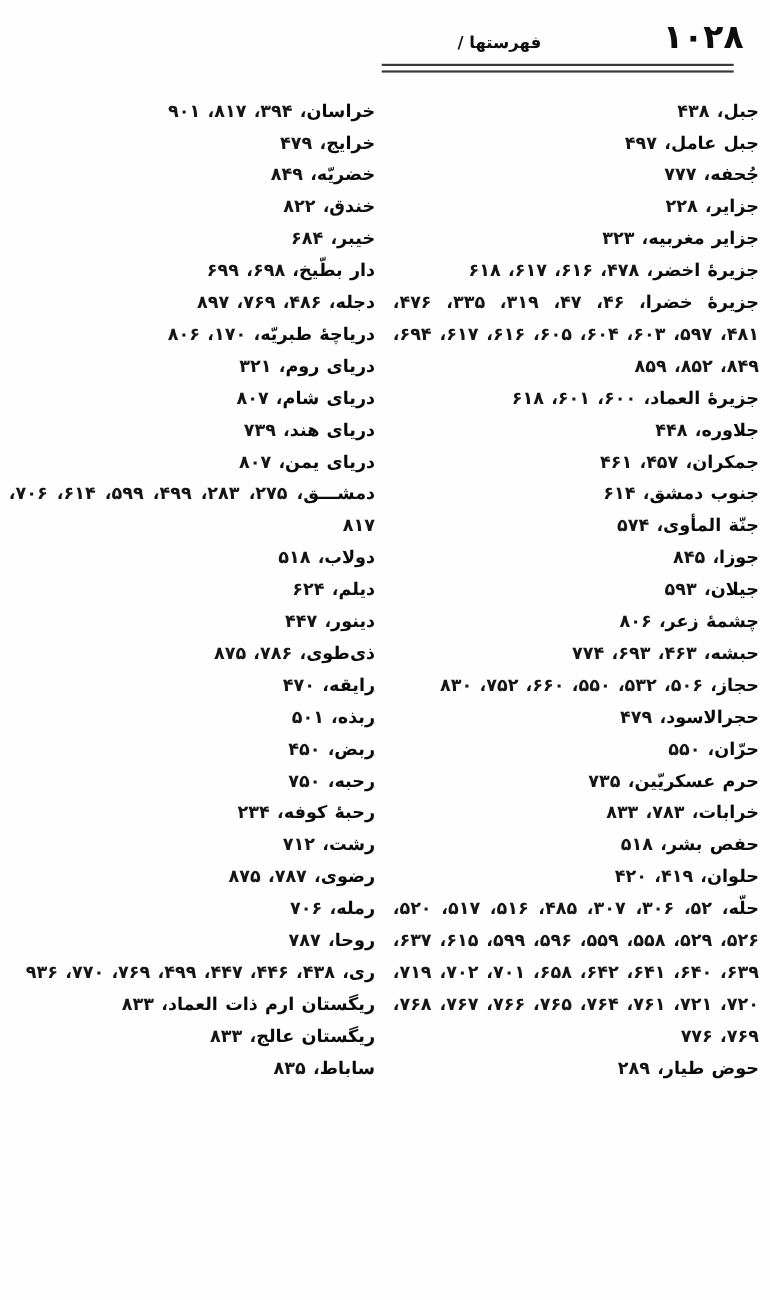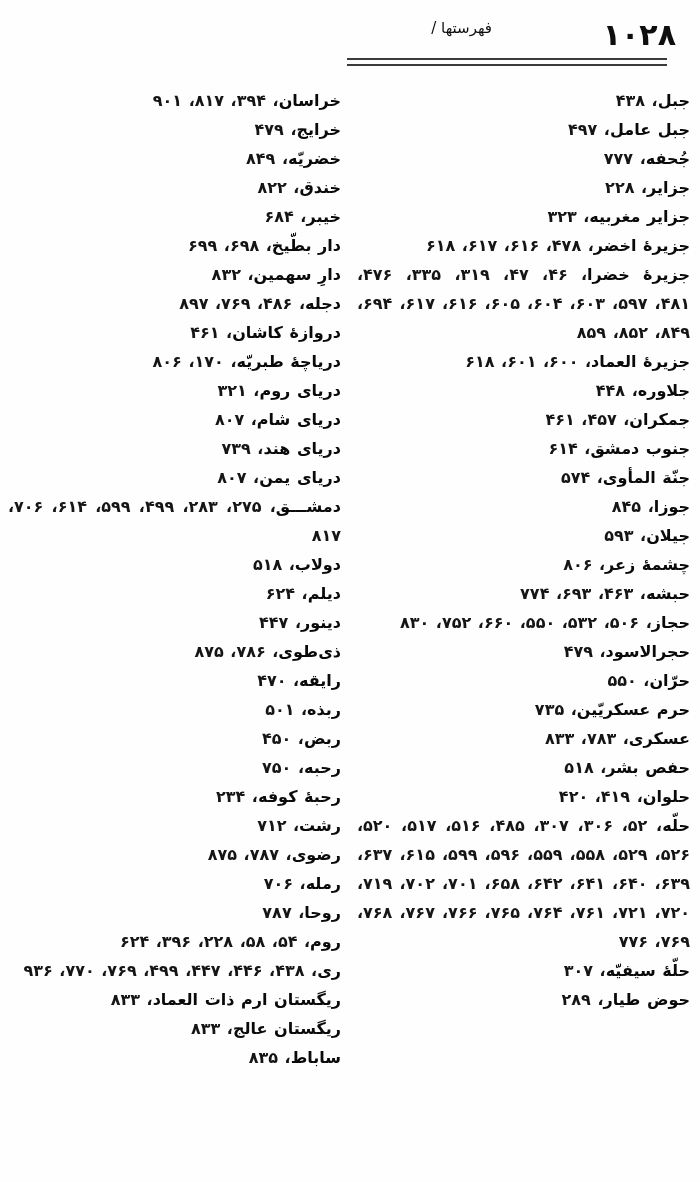--- a/index.html
+++ b/index.html
@@ -26,24 +26,24 @@
     position: absolute;
     top: 20px;
     right: 24px;
     font-size: 30px;
     font-weight: bold;
     letter-spacing: 1px;
     line-height: 1;
   }
   .header-title {
     position: absolute;
-    top: 19px;
+    top: 30px;
     right: 208px;
     font-size: 15px;
-    font-weight: normal;
+    font-weight: bold;
     line-height: 1.2;
   }
   .header-rule {
     position: absolute;
     top: 58px;
     right: 33px;
     width: 320px;
     height: 4px;
     border-top: 2px solid #3a3a3a;
     border-bottom: 2px solid #3a3a3a;
@@ -103,57 +103,53 @@
         <div class="entry"><span class="term">جنوب دمشق</span><span class="pages">، ۶۱۴</span></div>
         <div class="entry"><span class="term">جنّة المأوی</span><span class="pages">، ۵۷۴</span></div>
         <div class="entry"><span class="term">جوزا</span><span class="pages">، ۸۴۵</span></div>
         <div class="entry"><span class="term">جیلان</span><span class="pages">، ۵۹۳</span></div>
         <div class="entry"><span class="term">چشمهٔ زعر</span><span class="pages">، ۸۰۶</span></div>
         <div class="entry"><span class="term">حبشه</span><span class="pages">، ۴۶۳، ۶۹۳، ۷۷۴</span></div>
         <div class="entry"><span class="term">حجاز</span><span class="pages">، ۵۰۶، ۵۳۲، ۵۵۰، ۶۶۰، ۷۵۲، ۸۳۰</span></div>
         <div class="entry"><span class="term">حجرالاسود</span><span class="pages">، ۴۷۹</span></div>
         <div class="entry"><span class="term">حرّان</span><span class="pages">، ۵۵۰</span></div>
         <div class="entry"><span class="term">حرم عسکریّین</span><span class="pages">، ۷۳۵</span></div>
-        <div class="entry"><span class="term">عسکری</span><span class="pages">، ۷۸۳، ۸۳۳</span></div>
+        <div class="entry"><span class="term">خرابات</span><span class="pages">، ۷۸۳، ۸۳۳</span></div>
         <div class="entry"><span class="term">حفص بشر</span><span class="pages">، ۵۱۸</span></div>
         <div class="entry"><span class="term">حلوان</span><span class="pages">، ۴۱۹، ۴۲۰</span></div>
         <div class="entry"><span class="term">حلّه</span><span class="pages">، ۵۲، ۳۰۶، ۳۰۷، ۴۸۵، ۵۱۶، ۵۱۷، ۵۲۰، ۵۲۶، ۵۲۹، ۵۵۸، ۵۵۹، ۵۹۶، ۵۹۹، ۶۱۵، ۶۳۷، ۶۳۹، ۶۴۰، ۶۴۱، ۶۴۲، ۶۵۸، ۷۰۱، ۷۰۲، ۷۱۹، ۷۲۰، ۷۲۱، ۷۶۱، ۷۶۴، ۷۶۵، ۷۶۶، ۷۶۷، ۷۶۸، ۷۶۹، ۷۷۶</span></div>
-        <div class="entry"><span class="term">حلّهٔ سیفیّه</span><span class="pages">، ۳۰۷</span></div>
         <div class="entry"><span class="term">حوض طیار</span><span class="pages">، ۲۸۹</span></div>
       </div>
     <div class="column">
         <div class="entry"><span class="term">خراسان</span><span class="pages">، ۳۹۴، ۸۱۷، ۹۰۱</span></div>
         <div class="entry"><span class="term">خرایج</span><span class="pages">، ۴۷۹</span></div>
         <div class="entry"><span class="term">خضریّه</span><span class="pages">، ۸۴۹</span></div>
         <div class="entry"><span class="term">خندق</span><span class="pages">، ۸۲۲</span></div>
         <div class="entry"><span class="term">خیبر</span><span class="pages">، ۶۸۴</span></div>
         <div class="entry"><span class="term">دار بطّیخ</span><span class="pages">، ۶۹۸، ۶۹۹</span></div>
-        <div class="entry"><span class="term">دارِ سهمین</span><span class="pages">، ۸۳۲</span></div>
         <div class="entry"><span class="term">دجله</span><span class="pages">، ۴۸۶، ۷۶۹، ۸۹۷</span></div>
-        <div class="entry"><span class="term">دروازهٔ کاشان</span><span class="pages">، ۴۶۱</span></div>
         <div class="entry"><span class="term">دریاچهٔ طبریّه</span><span class="pages">، ۱۷۰، ۸۰۶</span></div>
         <div class="entry"><span class="term">دریای روم</span><span class="pages">، ۳۲۱</span></div>
         <div class="entry"><span class="term">دریای شام</span><span class="pages">، ۸۰۷</span></div>
         <div class="entry"><span class="term">دریای هند</span><span class="pages">، ۷۳۹</span></div>
         <div class="entry"><span class="term">دریای یمن</span><span class="pages">، ۸۰۷</span></div>
         <div class="entry"><span class="term">دمشـــق</span><span class="pages">، ۲۷۵، ۲۸۳، ۴۹۹، ۵۹۹، ۶۱۴، ۷۰۶، ۸۱۷</span></div>
         <div class="entry"><span class="term">دولاب</span><span class="pages">، ۵۱۸</span></div>
         <div class="entry"><span class="term">دیلم</span><span class="pages">، ۶۲۴</span></div>
         <div class="entry"><span class="term">دینور</span><span class="pages">، ۴۴۷</span></div>
         <div class="entry"><span class="term">ذی‌طوی</span><span class="pages">، ۷۸۶، ۸۷۵</span></div>
         <div class="entry"><span class="term">رایقه</span><span class="pages">، ۴۷۰</span></div>
         <div class="entry"><span class="term">ربذه</span><span class="pages">، ۵۰۱</span></div>
         <div class="entry"><span class="term">ربض</span><span class="pages">، ۴۵۰</span></div>
         <div class="entry"><span class="term">رحبه</span><span class="pages">، ۷۵۰</span></div>
         <div class="entry"><span class="term">رحبهٔ کوفه</span><span class="pages">، ۲۳۴</span></div>
         <div class="entry"><span class="term">رشت</span><span class="pages">، ۷۱۲</span></div>
         <div class="entry"><span class="term">رضوی</span><span class="pages">، ۷۸۷، ۸۷۵</span></div>
         <div class="entry"><span class="term">رمله</span><span class="pages">، ۷۰۶</span></div>
         <div class="entry"><span class="term">روحا</span><span class="pages">، ۷۸۷</span></div>
-        <div class="entry"><span class="term">روم</span><span class="pages">، ۵۴، ۵۸، ۲۲۸، ۳۹۶، ۶۲۴</span></div>
         <div class="entry"><span class="term">ری</span><span class="pages">، ۴۳۸، ۴۴۶، ۴۴۷، ۴۹۹، ۷۶۹، ۷۷۰، ۹۳۶</span></div>
         <div class="entry"><span class="term">ریگستان ارم ذات العماد</span><span class="pages">، ۸۳۳</span></div>
         <div class="entry"><span class="term">ریگستان عالج</span><span class="pages">، ۸۳۳</span></div>
         <div class="entry"><span class="term">ساباط</span><span class="pages">، ۸۳۵</span></div>
       </div>
   </div>
 
 </div>
 
 </body></html>

